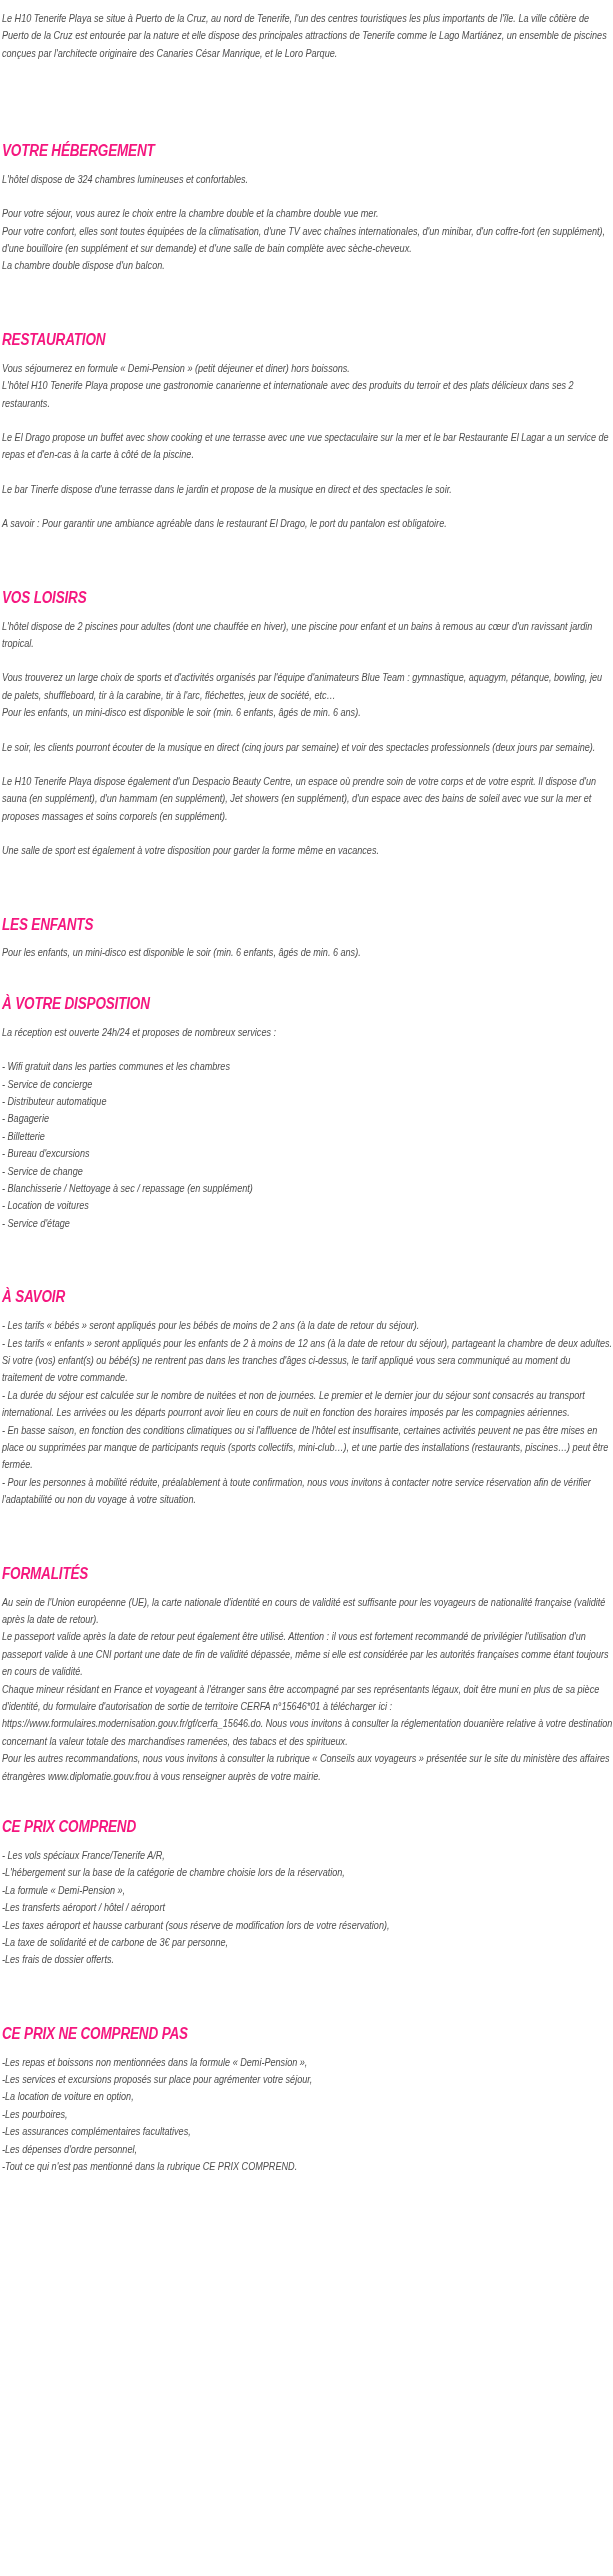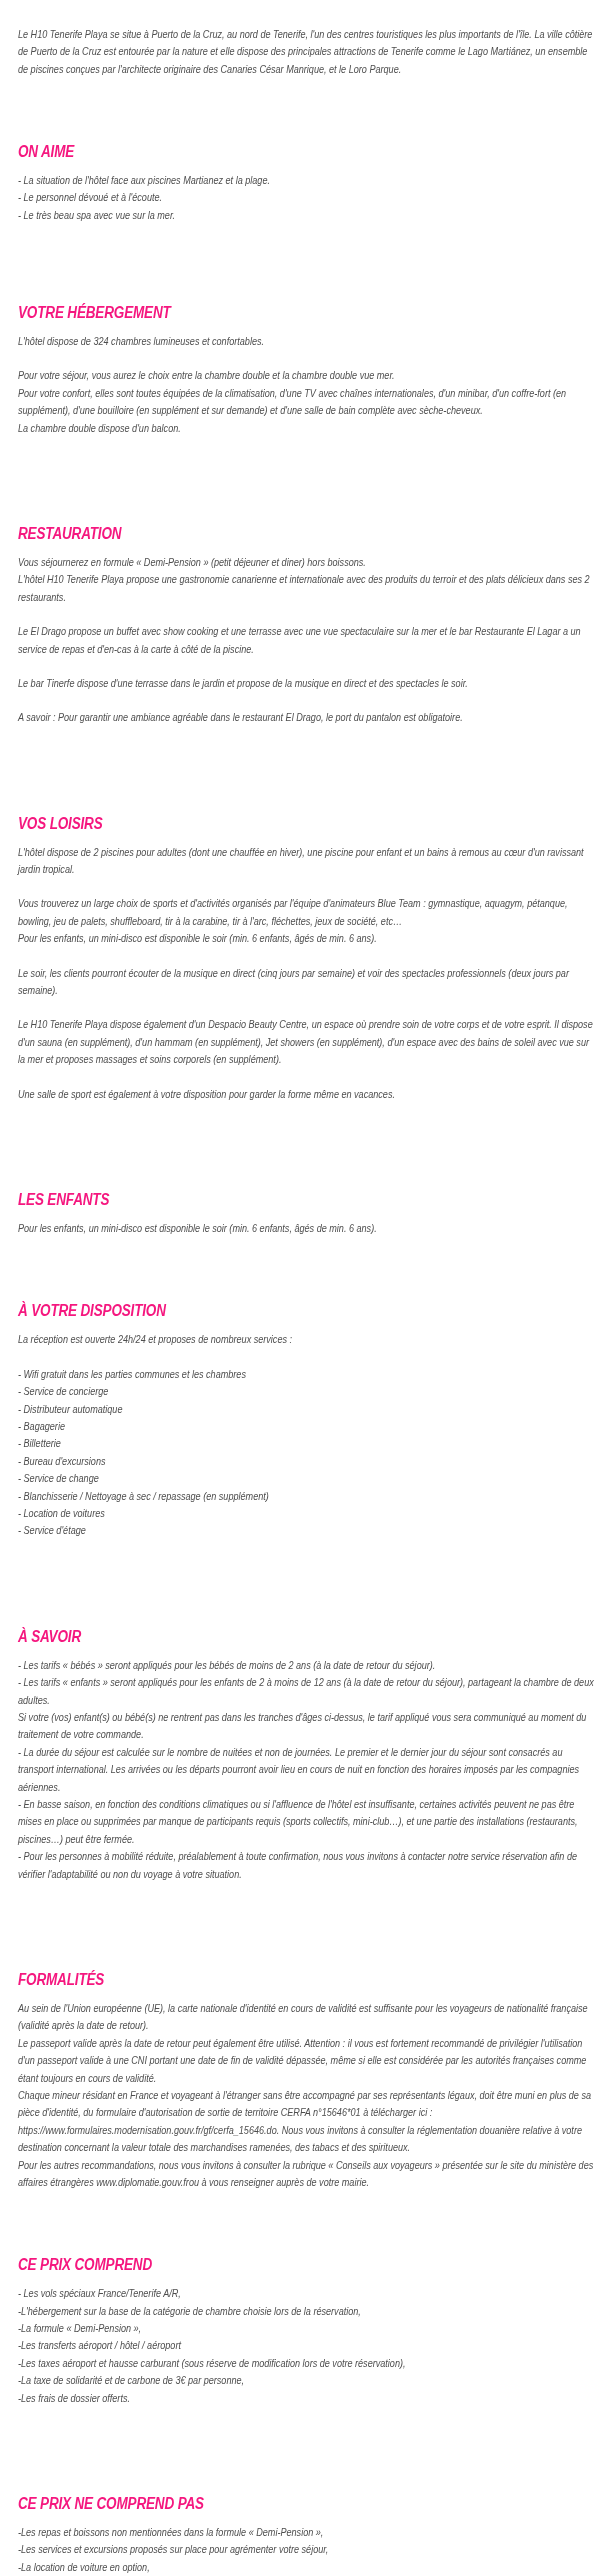--- a/index.html
+++ b/index.html
@@ -30,21 +30,21 @@
     color: #4e4e4e;
     transform: scaleX(0.895);
     transform-origin: left top;
     width: 111.7%;
     margin: 0;
     text-align: left;
     white-space: normal;
   }
 
   .section {
-    margin: 16px;
+    margin: 0;
   }
 
   h2.heading {
     font-style: italic;
     font-weight: bold;
     font-size: 16px;
     line-height: 19.4px;
     letter-spacing: -0.2px;
     color: #F5177F;
     margin: 0;
@@ -65,27 +65,20 @@
 <body>
 
 <div class="page">
 
   <div class="section block-intro">
     <p class="para">Le H10 Tenerife Playa se situe à Puerto de la Cruz, au nord de Tenerife, l'un des centres touristiques les plus importants de l'île. La ville côtière de Puerto de la Cruz est entourée par la nature et elle dispose des principales attractions de Tenerife comme le Lago Martiánez, un ensemble de piscines conçues par l'architecte originaire des Canaries César Manrique, et le Loro Parque.</p>
   </div>
 
   <div class="gap-before-heading-lg"></div>
 
-  <div class="section">
-    <h2 class="heading">ON AIME</h2>
-    <div class="gap-after-heading"></div>
-    <p class="bullet">- La situation de l'hôtel face aux piscines Martianez et la plage.</p>
-    <p class="bullet">- Le personnel dévoué et à l'écoute.</p>
-    <p class="bullet">- Le très beau spa avec vue sur la mer.</p>
-  </div>
 
   <div class="gap-before-heading-xl"></div>
 
   <div class="section">
     <h2 class="heading">VOTRE HÉBERGEMENT</h2>
     <div class="gap-after-heading"></div>
     <p class="para">L'hôtel dispose de 324 chambres lumineuses et confortables.</p>
     <div class="gap-para"></div>
     <p class="para">Pour votre séjour, vous aurez le choix entre la chambre double et la chambre double vue mer.</p>
     <p class="para">Pour votre confort, elles sont toutes équipées de la climatisation, d'une TV avec chaînes internationales, d'un minibar, d'un coffre-fort (en supplément), d'une bouilloire (en supplément et sur demande) et d'une salle de bain complète avec sèche-cheveux.</p>

